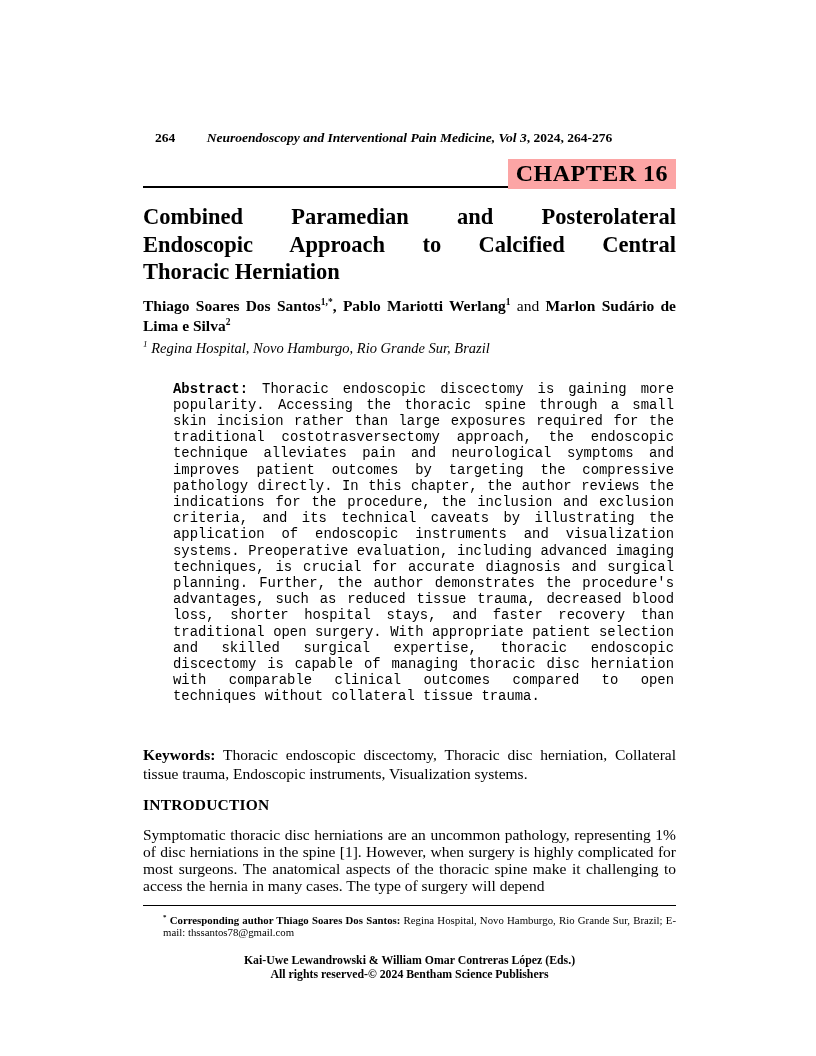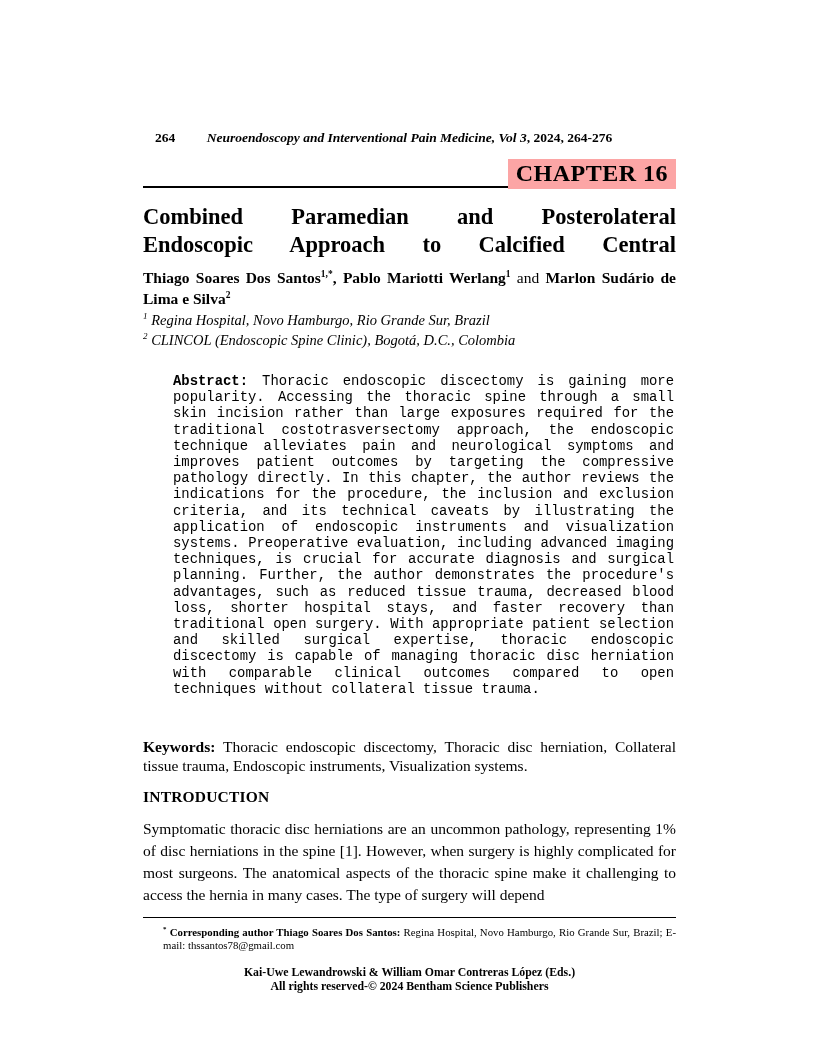--- a/index.html
+++ b/index.html
@@ -42,21 +42,21 @@
   .abstract {
     margin: 25px 2px 0 30px;
     font-size: 13.9px; line-height: 16.2px; text-align: justify; font-family: Liberation Mono, monospace;
   }
   .abstract .lbl { font-weight: bold; }
   
   .keywords { margin-top: 40px; font-size: 15.5px; line-height: 19px; text-align: justify; }
   .keywords .lbl { font-weight: bold; }
   
   .section-heading { margin-top: 13px; font-size: 15.5px; font-weight: bold; letter-spacing: 0.2px; }
-  .body-para { margin-top: 12px; font-size: 15.5px; line-height: 22px; text-align: justify; }
+  .body-para { margin-top: 12px; font-size: 15.5px; line-height: 17px; text-align: justify; }
   
   .footnote-rule { margin-top: 11px; border: none; border-top: 1.3px solid #000; height: 0; }
   .footnote { margin-top: 2px; font-size: 10.8px; line-height: 12.6px; text-align: justify; margin-left: 20px; }
   .footnote sup { font-size: 7px; line-height: 0; font-weight: bold; }
   .footnote .lbl { font-weight: bold; }
   
   .publisher { margin-top: 14px; text-align: center; font-weight: bold; font-size: 11.8px; line-height: 14px; }
 </style>
 </head>
 <body>
@@ -68,27 +68,27 @@
     <div class="run-title"><span class="it">Neuroendoscopy and Interventional Pain Medicine, Vol 3</span><span>, 2024, 264-276</span></div>
   </div>
 
   <div class="chapter-row">
     <span class="chapter-badge" id="chapter-badge" style="background: #fca5a5;">CHAPTER 16</span>
   </div>
 
   <div class="chapter-title">
     <div class="line jfull">Combined Paramedian and Posterolateral</div>
     <div class="line jfull">Endoscopic Approach to Calcified Central</div>
+    <div class="line">Thoracic Herniation</div>
   </div>
 
   <div class="authors"><span>Thiago Soares Dos Santos</span><sup>1,*</sup><span>, </span><span>Pablo Mariotti Werlang</span><sup>1</sup><span class="conj"> and </span><span>Marlon Sudário de Lima e Silva</span><sup>2</sup></div>
 
   <div class="affiliations">
     <div class="affil"><sup>1</sup><span> Regina Hospital, Novo Hamburgo, Rio Grande Sur, Brazil</span></div>
-    <div class="affil"><sup>2</sup><span> CLINCOL (Endoscopic Spine Clinic), Bogotá, D.C., Colombia</span></div>
   </div>
 
   <div class="abstract"><span class="lbl">Abstract:</span><span> Thoracic endoscopic discectomy is gaining more popularity. Accessing the thoracic spine through a small skin incision rather than large exposures required for the traditional costotrasversectomy approach, the endoscopic technique alleviates pain and neurological symptoms and improves patient outcomes by targeting the compressive pathology directly. In this chapter, the author reviews the indications for the procedure, the inclusion and exclusion criteria, and its technical caveats by illustrating the application of endoscopic instruments and visualization systems. Preoperative evaluation, including advanced imaging techniques, is crucial for accurate diagnosis and surgical planning. Further, the author demonstrates the procedure's advantages, such as reduced tissue trauma, decreased blood loss, shorter hospital stays, and faster recovery than traditional open surgery. With appropriate patient selection and skilled surgical expertise, thoracic endoscopic discectomy is capable of managing thoracic disc herniation with comparable clinical outcomes compared to open techniques without collateral tissue trauma.</span></div>
 
   <div class="keywords"><span class="lbl">Keywords:</span><span> Thoracic endoscopic discectomy, Thoracic disc herniation, Collateral tissue trauma, Endoscopic instruments, Visualization systems.</span></div>
 
   <div class="section-heading">INTRODUCTION</div>
 
   <div class="body-para">Symptomatic thoracic disc herniations are an uncommon pathology, representing 1% of disc herniations in the spine [1]. However, when surgery is highly complicated for most surgeons. The anatomical aspects of the thoracic spine make it challenging to access the hernia in many cases. The type of surgery will depend</div>
 

